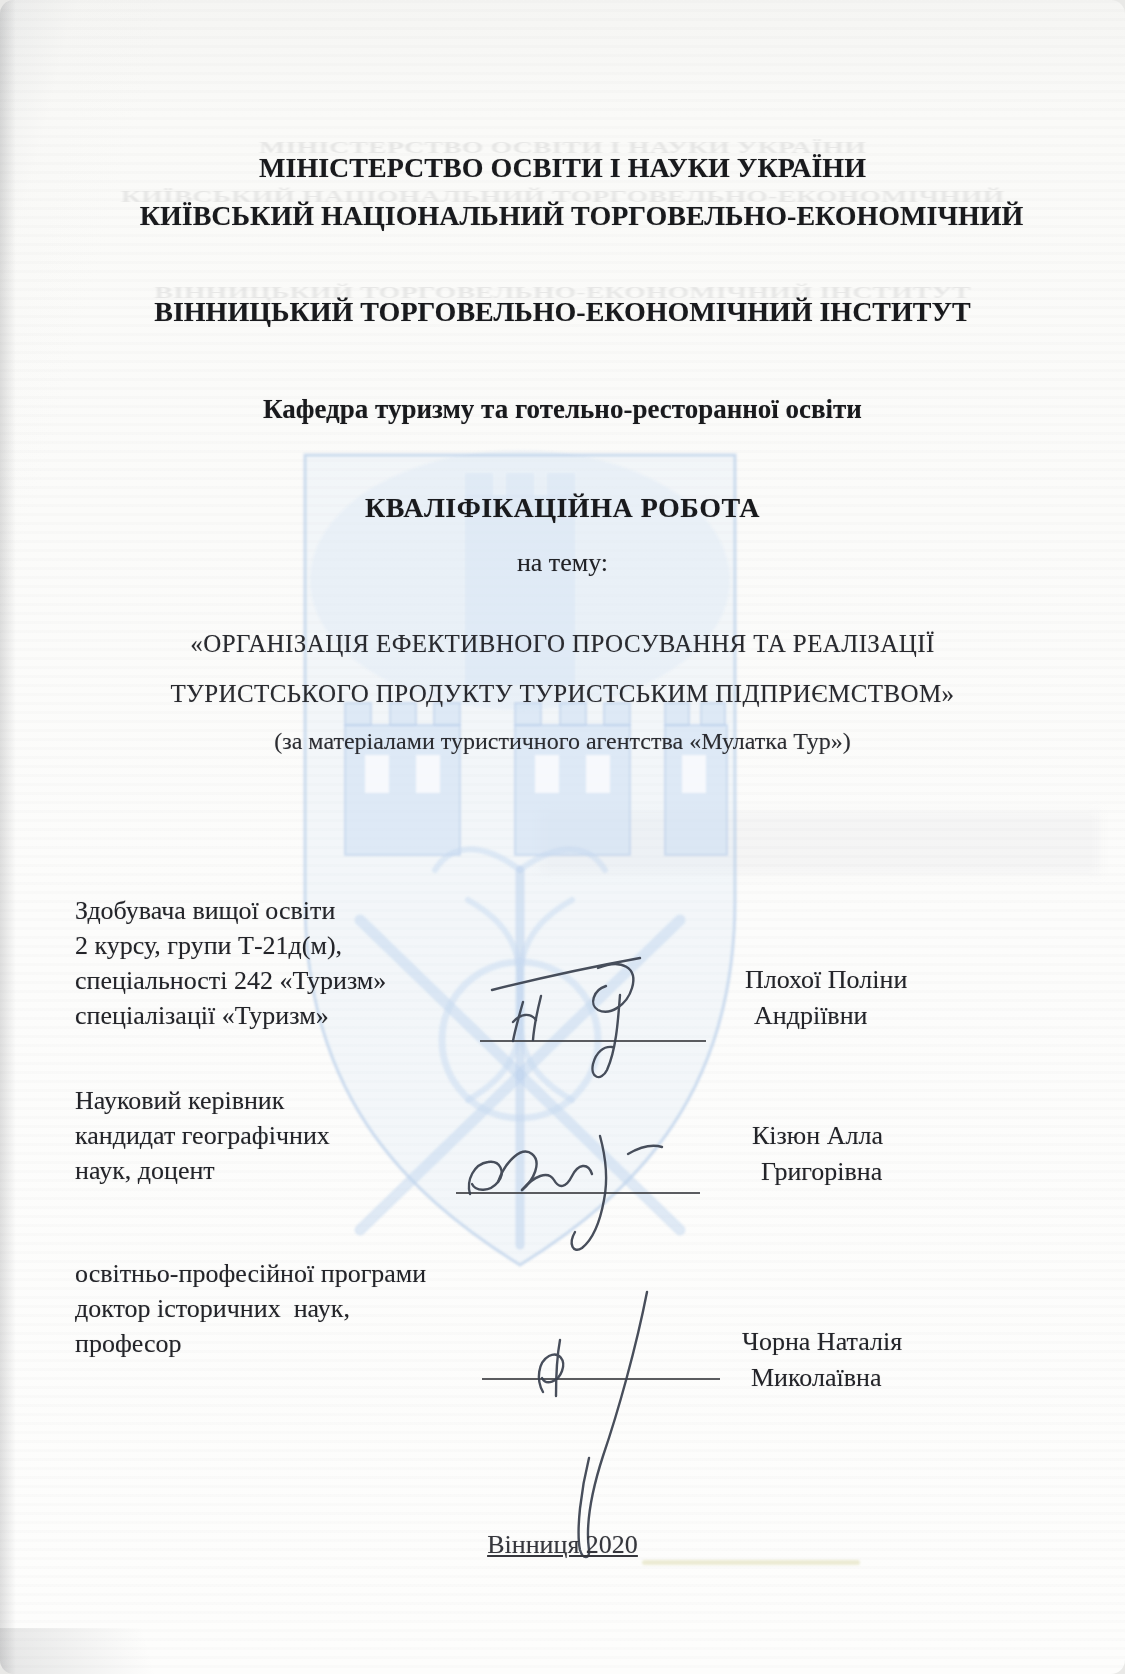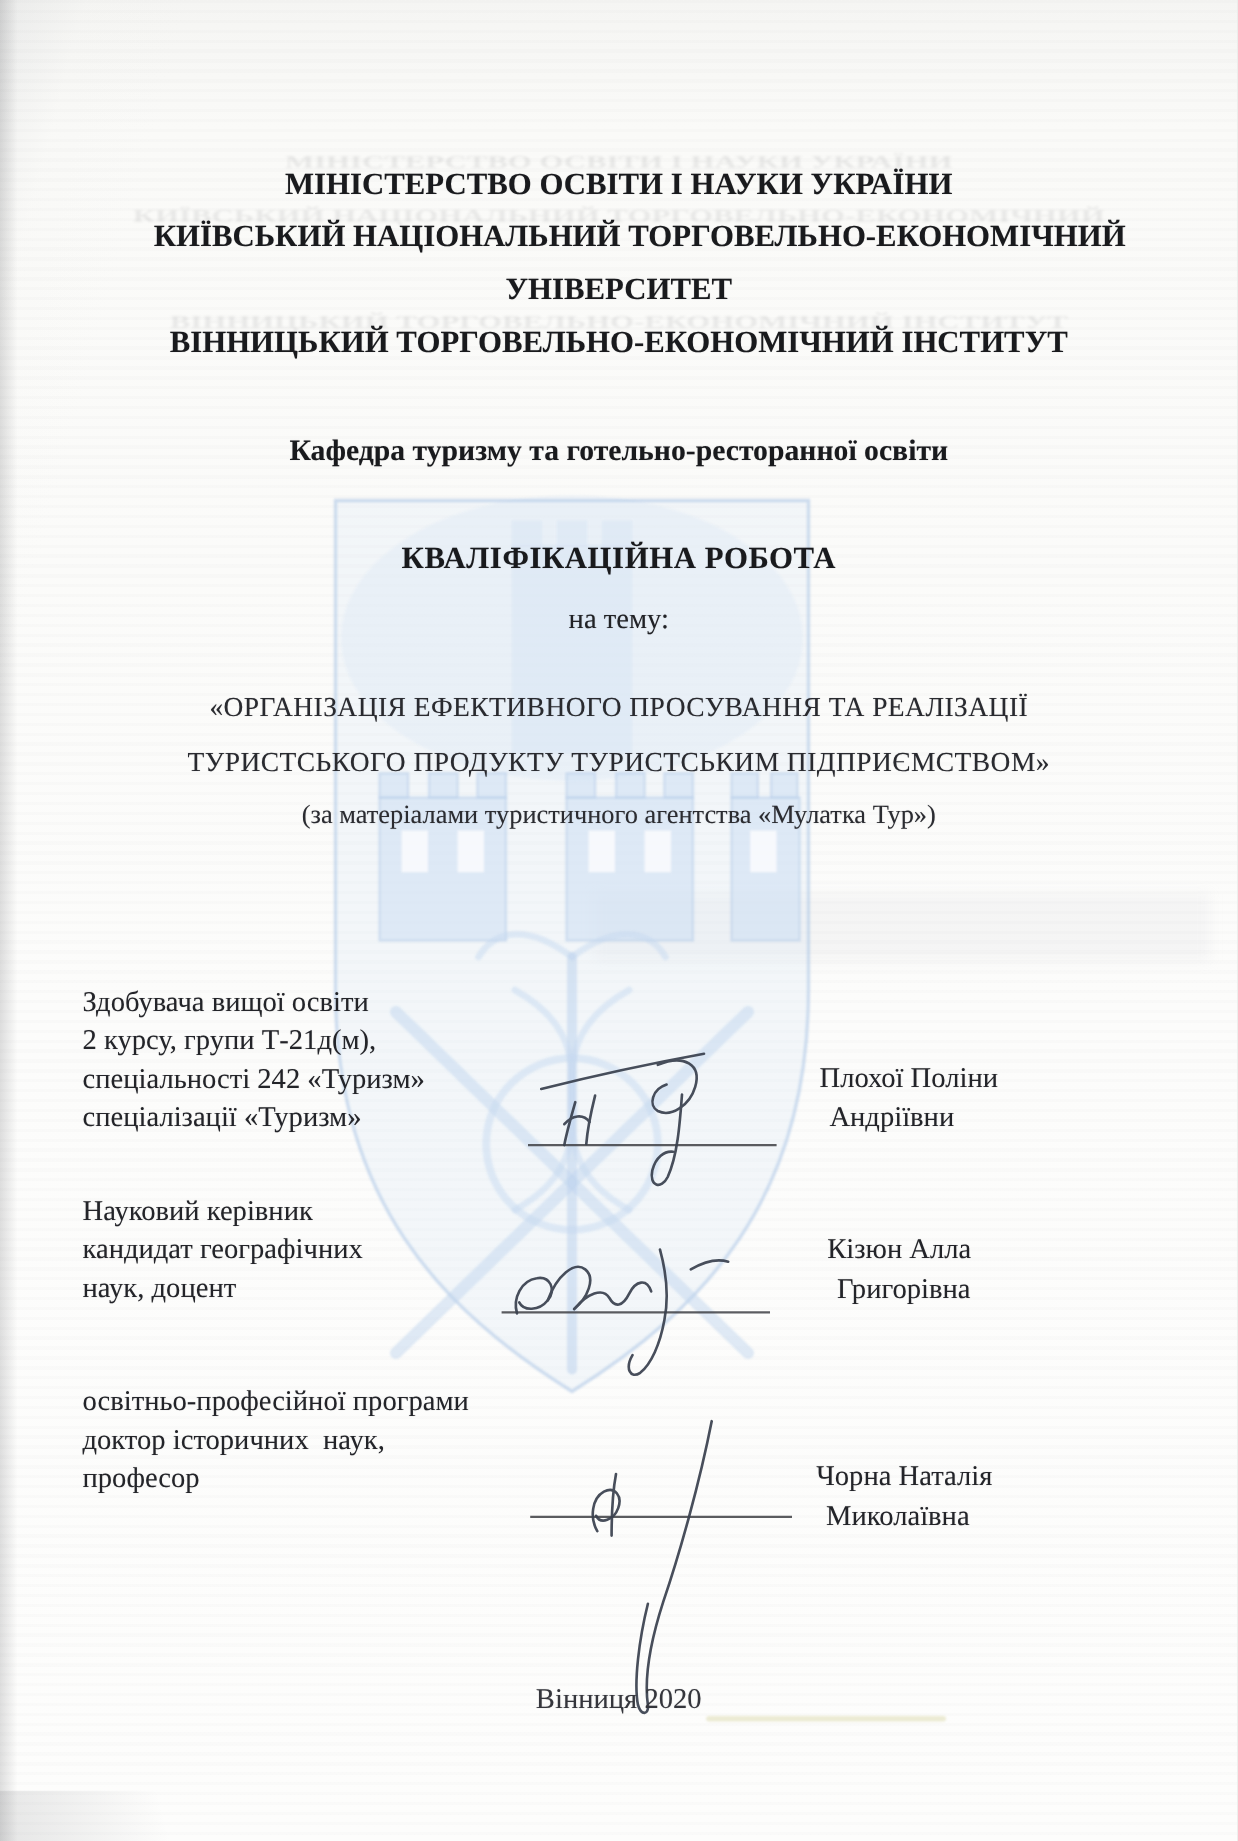--- a/index.html
+++ b/index.html
@@ -6,20 +6,21 @@
   .page{
     position:relative;
     width:1125px;height:1674px;
     margin:0 auto;
     overflow:hidden;
     font-family:"Liberation Serif","DejaVu Serif",serif;
     color:#212226;
     background:
       linear-gradient(105deg, rgba(205,207,210,0.28) 0%, rgba(240,240,238,0.12) 5%, rgba(0,0,0,0) 11%),
       linear-gradient(180deg, #f5f5f3 0%, #fafaf8 7%, #fcfcfb 55%, #fdfdfc 100%);
+    border-radius: 14px;
   }
   .paper-texture{
     position:absolute;inset:0;pointer-events:none;
     background:repeating-linear-gradient(180deg, rgba(120,120,125,0.022) 0 3px, rgba(255,255,255,0) 3px 9px);
   }
   .edge-left{
     position:absolute;left:0;top:0;width:16px;height:1674px;
     background:linear-gradient(90deg, rgba(95,96,100,0.20), rgba(0,0,0,0));
   }
   .edge-bottom-left{
@@ -50,21 +51,21 @@
   .l1{top:152px;font-size:28px;}
   .l2{top:200px;font-size:28px;padding-left:38px;}
   .l3{top:248px;font-size:28px;}
   .l4{top:296px;font-size:28px;}
   .dept{top:394px;font-size:27px;}
   .worktype{top:492px;font-size:28px;letter-spacing:0.5px;}
   .topiclabel{top:548px;font-size:26px;}
   .t1{top:630px;font-size:25px;color:#292a2f;letter-spacing:0.4px;}
   .t2{top:680px;font-size:25px;color:#292a2f;letter-spacing:0.4px;}
   .sub{top:728px;font-size:24px;color:#2b2c31;}
-  .footer-line{top:1530px;font-size:26px;color:#35363c;}
+  .footer-line{top:1530px;font-size:26px;color:#35363c;text-decoration:underline;}
   .ghost{
     position:absolute;left:0;right:0;text-align:center;white-space:nowrap;
     font-weight:bold;font-size:28px;color:#4a4b50;
     opacity:0.10;filter:blur(1.3px);transform:scaleY(0.6);
   }
   .g1{top:132px;}
   .g2{top:181px;}
   .g4{top:277px;}
   .roles{
     position:absolute;left:75px;font-size:26px;line-height:35px;
@@ -141,21 +142,20 @@
       <path d="M 310,470 C 350,440 380,445 395,470" stroke="rgba(196,216,240,0.50)" stroke-width="6"></path>
     </g>
   </svg>
 
   <div class="ghost g1">МІНІСТЕРСТВО ОСВІТИ І НАУКИ УКРАЇНИ</div>
   <div class="ghost g2">КИЇВСЬКИЙ НАЦІОНАЛЬНИЙ ТОРГОВЕЛЬНО-ЕКОНОМІЧНИЙ</div>
   <div class="ghost g4">ВІННИЦЬКИЙ ТОРГОВЕЛЬНО-ЕКОНОМІЧНИЙ ІНСТИТУТ</div>
 
   <div class="hline l1 bold">МІНІСТЕРСТВО ОСВІТИ І НАУКИ УКРАЇНИ</div>
   <div class="hline l2 bold">КИЇВСЬКИЙ НАЦІОНАЛЬНИЙ ТОРГОВЕЛЬНО-ЕКОНОМІЧНИЙ</div>
-  <div class="hline l3 bold">УНІВЕРСИТЕТ</div>
   <div class="hline l4 bold">ВІННИЦЬКИЙ ТОРГОВЕЛЬНО-ЕКОНОМІЧНИЙ ІНСТИТУТ</div>
   <div class="hline dept bold">Кафедра туризму та готельно-ресторанної освіти</div>
 
   <div class="hline worktype bold">КВАЛІФІКАЦІЙНА РОБОТА</div>
   <div class="hline topiclabel">на тему:</div>
   <div class="hline t1">«ОРГАНІЗАЦІЯ ЕФЕКТИВНОГО ПРОСУВАННЯ ТА РЕАЛІЗАЦІЇ</div>
   <div class="hline sub">(за матеріалами туристичного агентства «Мулатка Тур»)</div>
   <div class="hline t2">ТУРИСТСЬКОГО ПРОДУКТУ ТУРИСТСЬКИМ ПІДПРИЄМСТВОМ»</div>
 
   <div class="roles r1">

